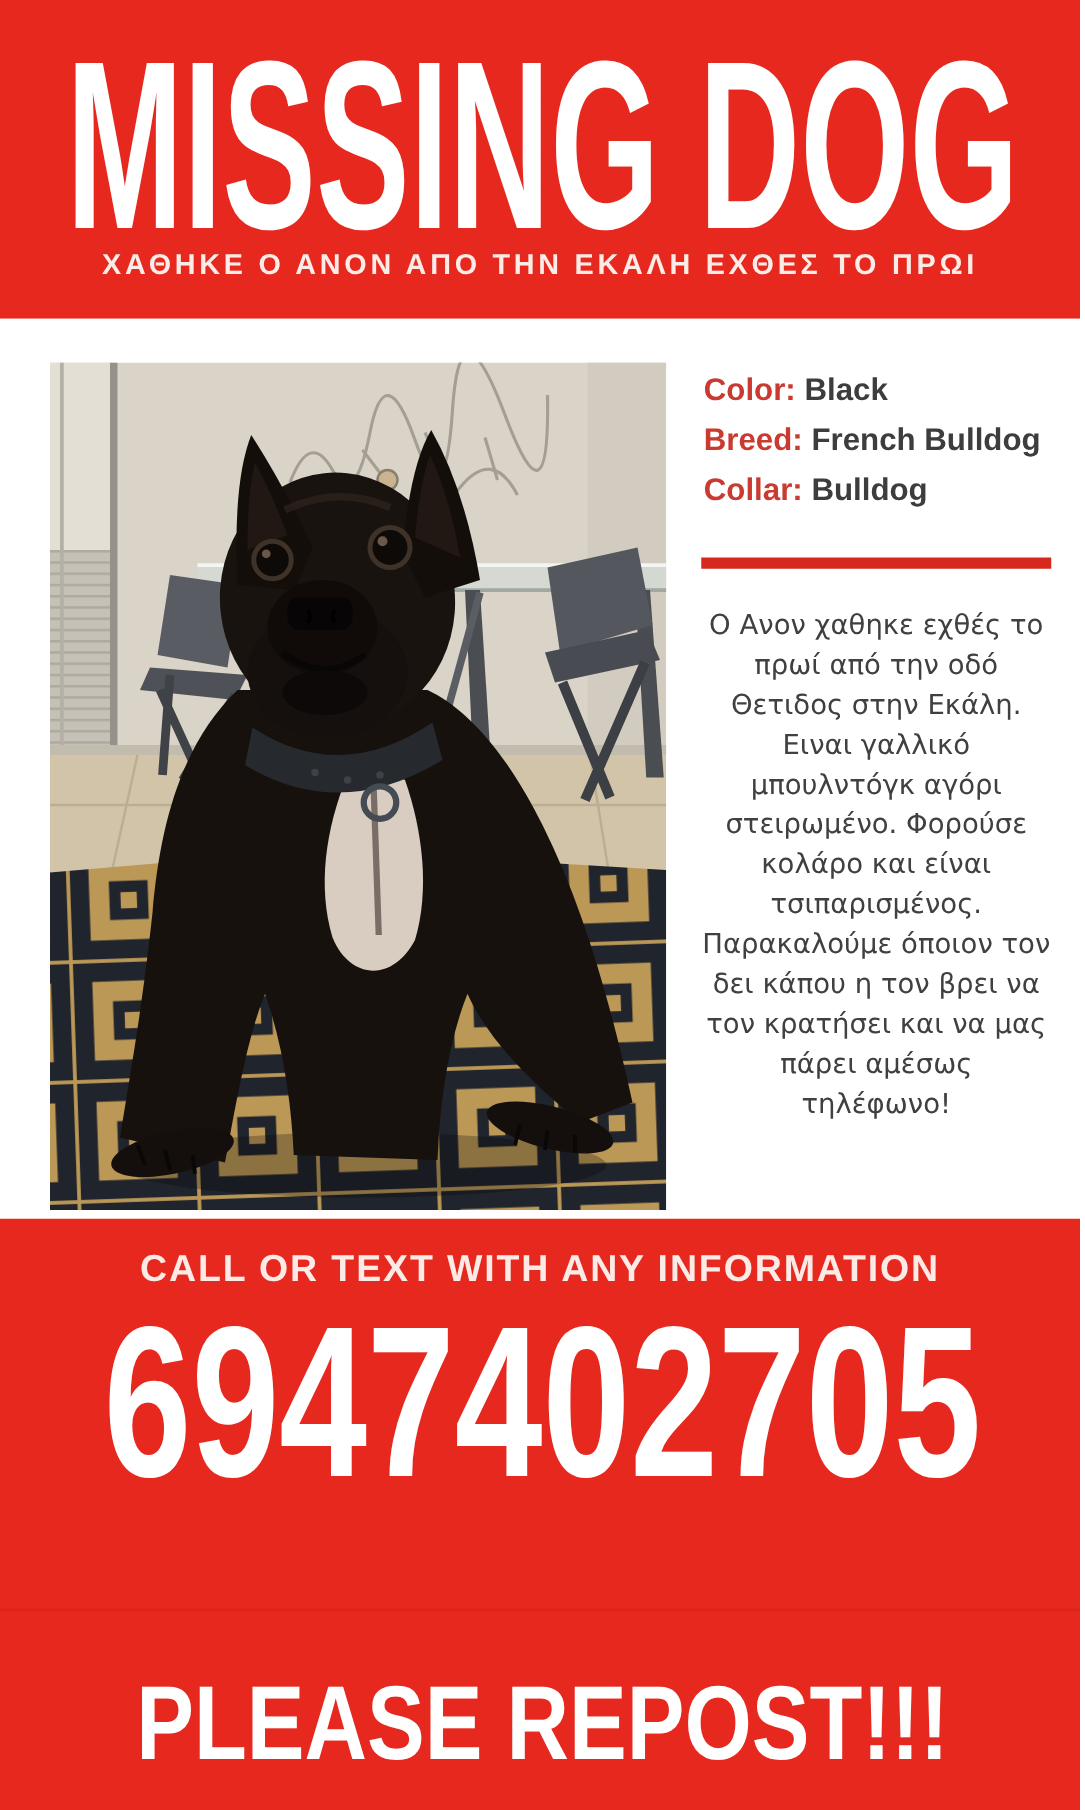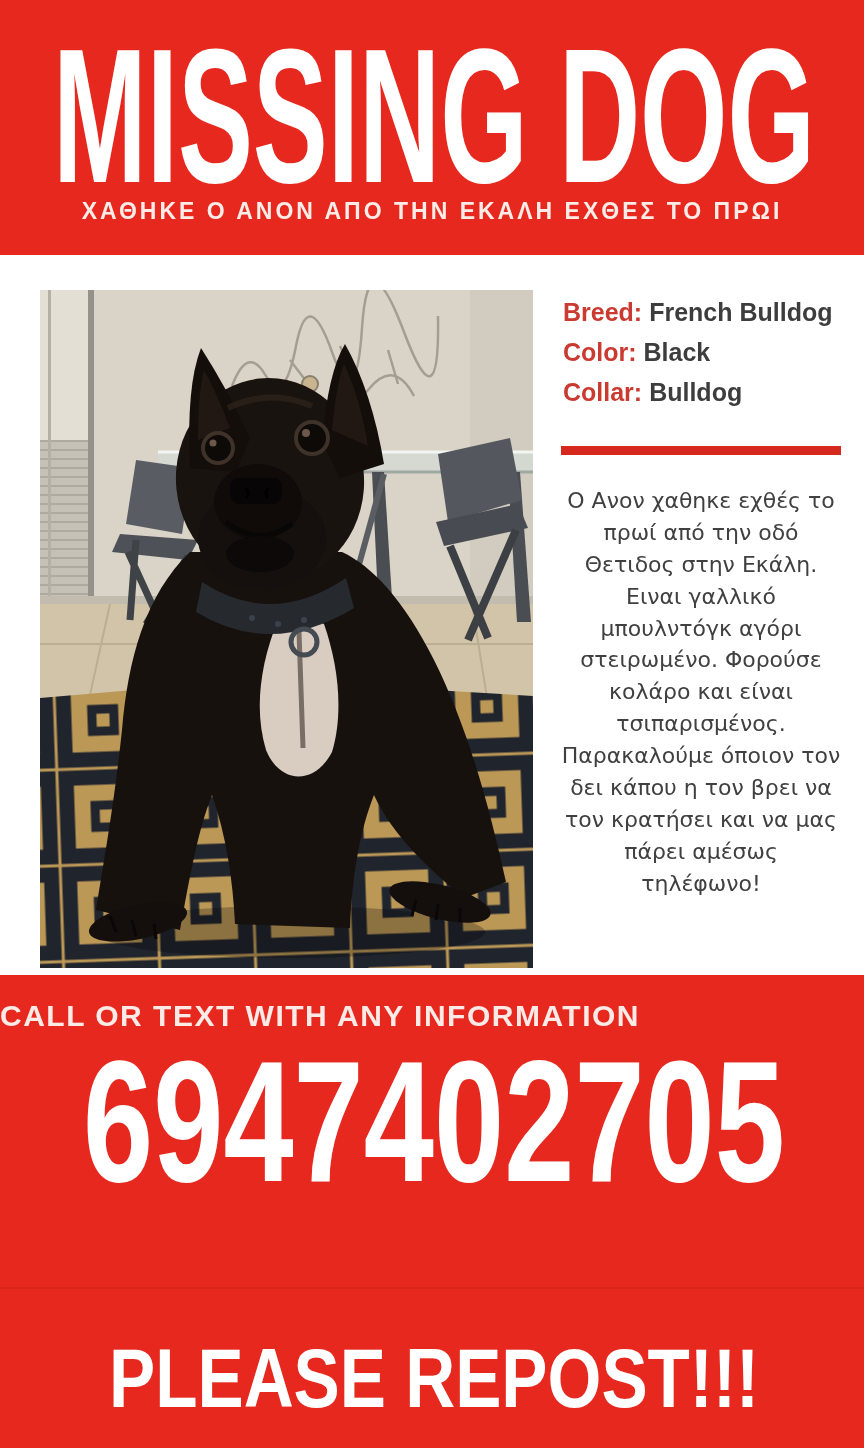--- a/index.html
+++ b/index.html
@@ -26,21 +26,21 @@
   .details{margin-left:2px;}
   .drow{font-size:25px;font-weight:bold;line-height:1.6;}
   .dlabel{color:#ca3a30;}
   .dvalue{color:#3d3d3d;}
   .divider{height:9px;background:#d6281e;margin:34px 0 30px 0;}
   .desc{
     font-family:"DejaVu Sans",sans-serif;
     font-size:22px;line-height:1.45;color:#404040;text-align:center;margin:0;
   }
   
-  .ftr{height:473px;background:#e6281e;text-align:left;overflow:hidden;}
+  .ftr{height:473px;background:#e6281e;text-align:center;overflow:hidden;}
   .call{
     font-size:30px;font-weight:bold;letter-spacing:1.5px;color:#fbeae6;
     padding-top:24px;white-space:nowrap;
   }
   .ftr svg{display:block;margin:0 auto;}
   .seam{height:2px;background:rgba(0,0,0,0.05);margin:0;}
 </style>
 </head>
 <body>
 
@@ -172,26 +172,26 @@
             <ellipse cx="220" cy="264" rx="34" ry="18" fill="#0d0908"></ellipse>
           </g>
         </g>
       </svg>
     </div>
 
     <div class="info">
 
       <div class="details">
         <div class="drow">
+          <span class="dlabel">Color:</span>
+          <span class="dvalue">Black</span>
+        </div>
+        <div class="drow">
           <span class="dlabel">Breed:</span>
           <span class="dvalue">French Bulldog</span>
-        </div>
-        <div class="drow">
-          <span class="dlabel">Color:</span>
-          <span class="dvalue">Black</span>
         </div>
         <div class="drow">
           <span class="dlabel">Collar:</span>
           <span class="dvalue">Bulldog</span>
         </div>
       </div>
 
       <div class="divider"></div>
 
       <p class="desc">Ο Ανον χαθηκε εχθές το πρωί από την οδό Θετιδος στην Εκάλη. Ειναι γαλλικό μπουλντόγκ αγόρι στειρωμένο. Φορούσε κολάρο και είναι τσιπαρισμένος. Παρακαλούμε όποιον τον δει κάπου η τον βρει να τον κρατήσει και να μας πάρει αμέσως τηλέφωνο!</p>

